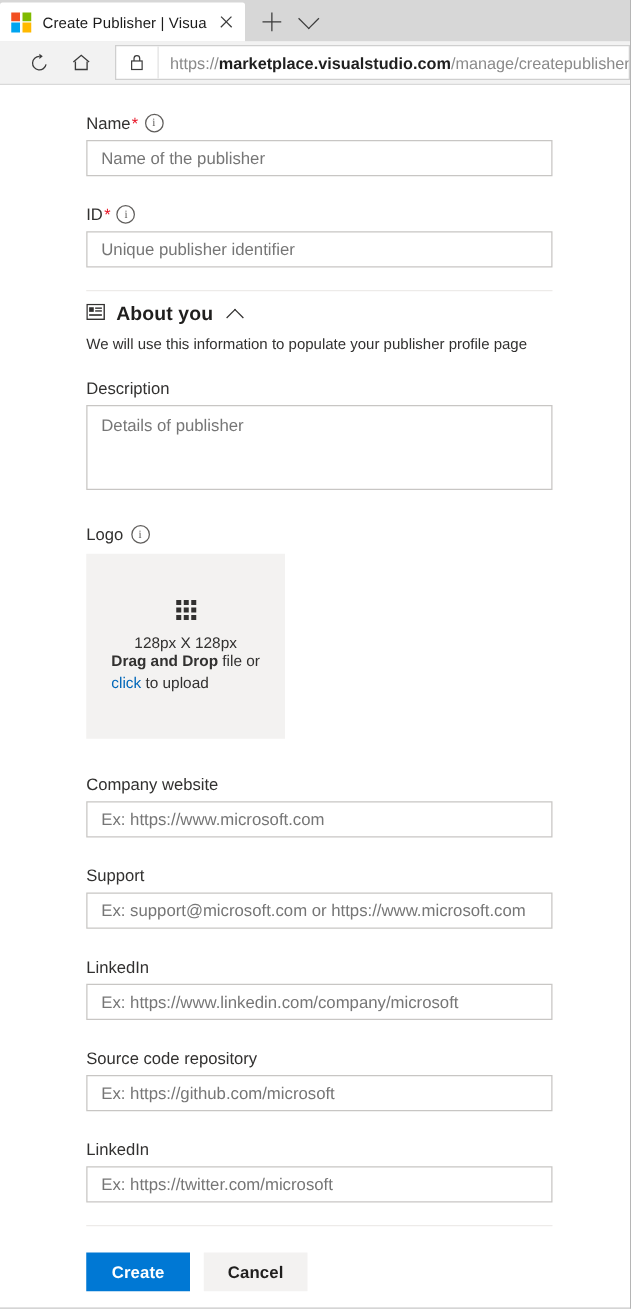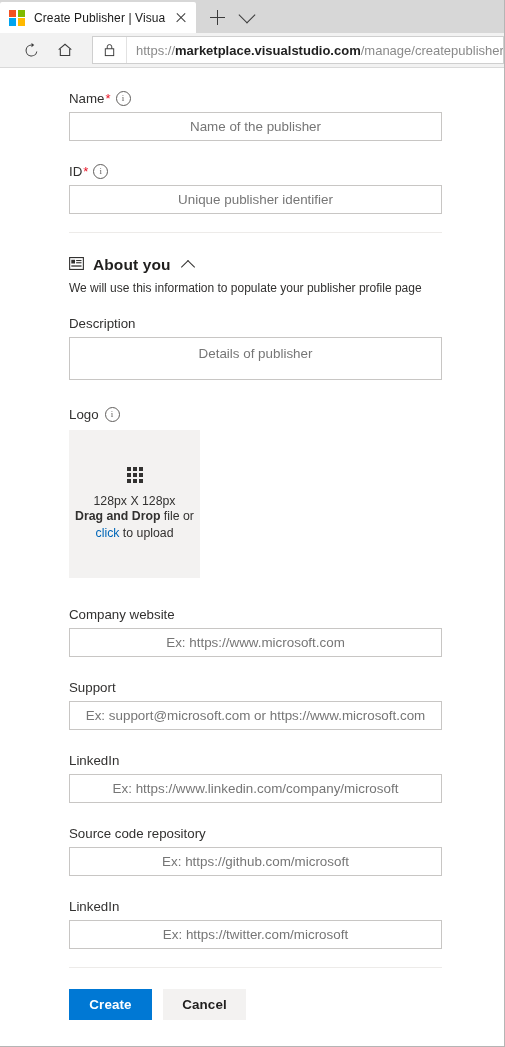--- a/index.html
+++ b/index.html
@@ -191,38 +191,37 @@
     width: 373px;
     box-sizing: border-box;
     border: 1px solid #c8c6c4;
     font-family: "Liberation Sans", sans-serif;
     font-size: 13.4px;
     color: #7f1d1d;
     padding: 0 11px;
     background: #fff;
     outline: none;
     border-radius: 0;
-    text-align: center;
   }
   input.txt { height: 29px; line-height: 29px; }
-  textarea.txt { height: 43px; padding-top: 7px; resize: none; line-height: 18px; }
+  textarea.txt { height: 68px; padding-top: 7px; resize: none; line-height: 18px; }
   input.txt::placeholder, textarea.txt::placeholder { color: #767676; opacity: 1; }
 
   .gap-sm { height: 18px; }
   .divider {
     width: 373px;
     height: 1px;
     background: #edebe9;
     margin: 18px 0 0 0;
   }
 
   .section-head {
     display: flex;
     align-items: center;
-    margin: 23px 0 0 0;
+    margin: 10px 0 0 0;
   }
   .section-title {
     font-size: 15.5px;
     font-weight: 700;
     color: #201f1e;
     margin-left: 9px;
     letter-spacing: .1px;
   }
   .chev-up {
     width: 9px; height: 9px;
@@ -232,42 +231,42 @@
     margin: 3px 0 0 12px;
   }
   .section-sub {
     font-size: 12px;
     color: #323130;
     margin: 7px 0 20px 0;
   }
 
   
   .dropzone {
-    width: 131px;
+    width: 159px;
     height: 148px;
     background: #f3f2f1;
     display: flex;
     flex-direction: column;
     align-items: center;
     justify-content: center;
     margin-top: 2px;
   }
   .grid-icon {
     display: grid;
     grid-template-columns: repeat(3, 4px);
     grid-template-rows: repeat(3, 4px);
     gap: 2px;
     margin-bottom: 11px;
   }
   .grid-icon i { display: block; background: #323130; width: 4px; height: 4px; }
   .dz-dim { font-size: 12.3px; color: #323130; }
   .dz-line {
     font-size: 12.3px;
     color: #323130;
-    text-align: center;
+    text-align: left;
     line-height: 17px;
   }
   .dz-line b { font-weight: 700; }
   .dz-link { color: #0067b8; }
 
   .actions {
     display: flex;
     margin-top: 21px;
   }
   .btn {

